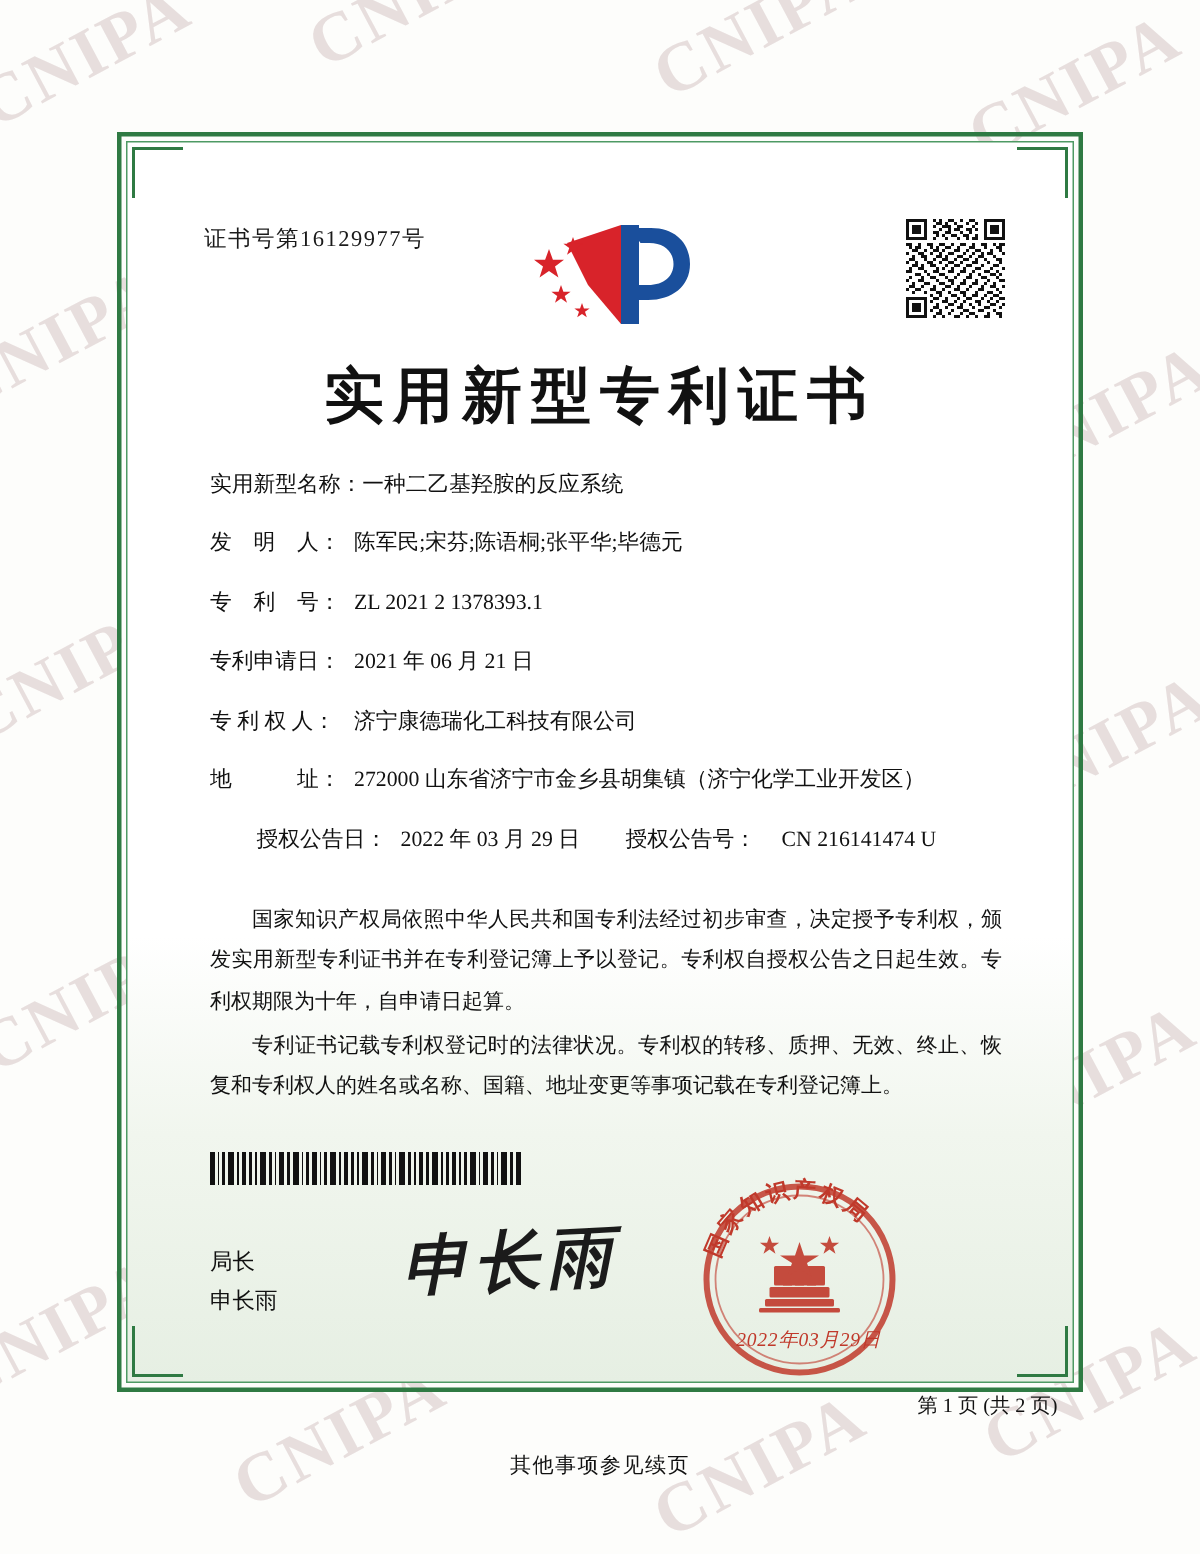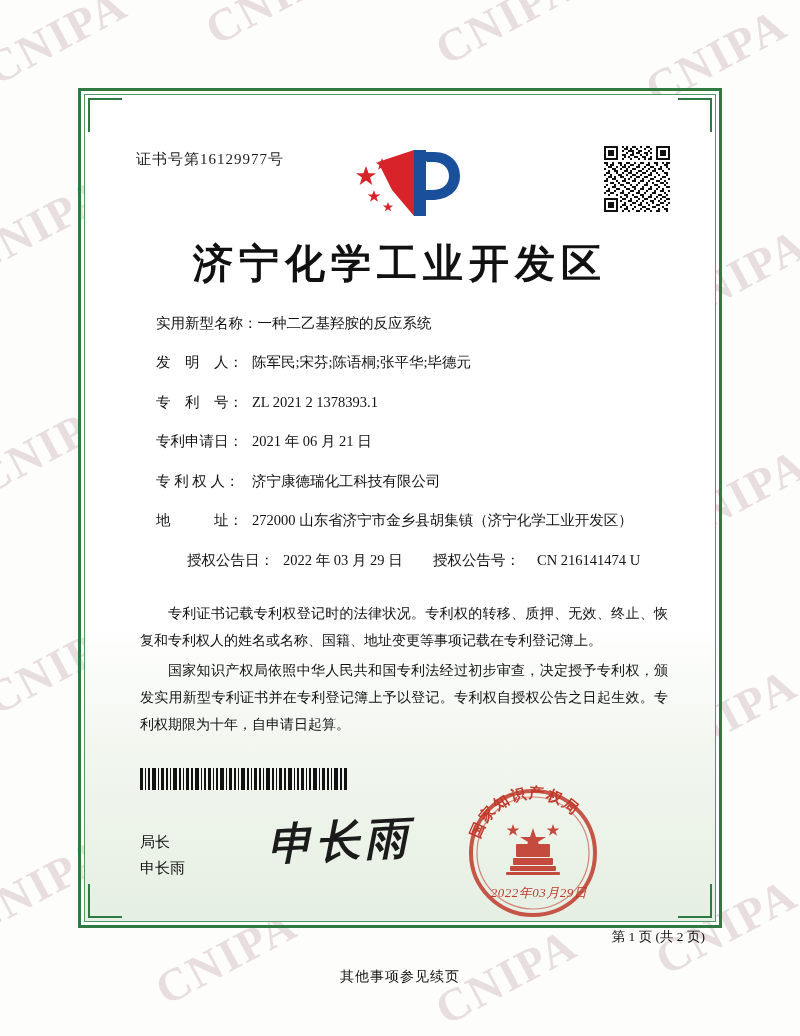--- a/index.html
+++ b/index.html
@@ -118,21 +118,21 @@
     font-family: "Liberation Serif", serif;
     font-weight: bold;
     font-size: 40px;
     letter-spacing: 6px;
     color: #111;
   }
 
   
   .fields {
     position: absolute;
-    left: 156px;
+    left: 140px;
     top: 312px;
     width: 524px;
     font-family: "Liberation Serif", serif;
     font-size: 14.5px;
     color: #111;
   }
   .row {
     display: flex;
     align-items: flex-start;
     margin-bottom: 17px;
@@ -546,21 +546,21 @@
           <rect x="12" y="32" width="1" height="1"></rect>
           <rect x="16" y="32" width="2" height="1"></rect>
           <rect x="20" y="32" width="1" height="1"></rect>
           <rect x="23" y="32" width="1" height="1"></rect>
           <rect x="26" y="32" width="2" height="1"></rect>
           <rect x="31" y="32" width="1" height="1"></rect>
       </g>
     </svg>
   </div>
 
-  <div class="title">济宁化学工业开发区</div>
+  <div class="title">实用新型专利证书</div>
 
   <div class="fields">
 
     <div class="row">
       <div class="lbl">实用新型名称：</div>
       <div class="val">一种二乙基羟胺的反应系统</div>
     </div>
 
     <div class="row">
       <div class="lbl">发　明　人：</div>
@@ -590,22 +590,22 @@
     <div class="row-inline">
       <div class="seg1-lbl">授权公告日：</div>
       <div class="seg1-val">2022 年 03 月 29 日</div>
       <div class="seg2-lbl">授权公告号：</div>
       <div class="seg2-val">CN 216141474 U</div>
     </div>
 
   </div>
 
   <div class="paras">
+    <p>国家知识产权局依照中华人民共和国专利法经过初步审查，决定授予专利权，颁发实用新型专利证书并在专利登记簿上予以登记。专利权自授权公告之日起生效。专利权期限为十年，自申请日起算。</p>
     <p>专利证书记载专利权登记时的法律状况。专利权的转移、质押、无效、终止、恢复和专利权人的姓名或名称、国籍、地址变更等事项记载在专利登记簿上。</p>
-    <p>国家知识产权局依照中华人民共和国专利法经过初步审查，决定授予专利权，颁发实用新型专利证书并在专利登记簿上予以登记。专利权自授权公告之日起生效。专利权期限为十年，自申请日起算。</p>
   </div>
 
   <div class="barcode">
     <svg viewBox="0 0 210 22" width="210" height="22" shape-rendering="crispEdges" aria-hidden="true">
       <rect width="210" height="22" fill="#ffffff" opacity="0"></rect>
       <g fill="#111111">
         <rect x="0" y="0" width="3" height="22"></rect>
           <rect x="5" y="0" width="1" height="22"></rect>
         <rect x="8" y="0" width="2" height="22"></rect>
           <rect x="12" y="0" width="4" height="22"></rect>

